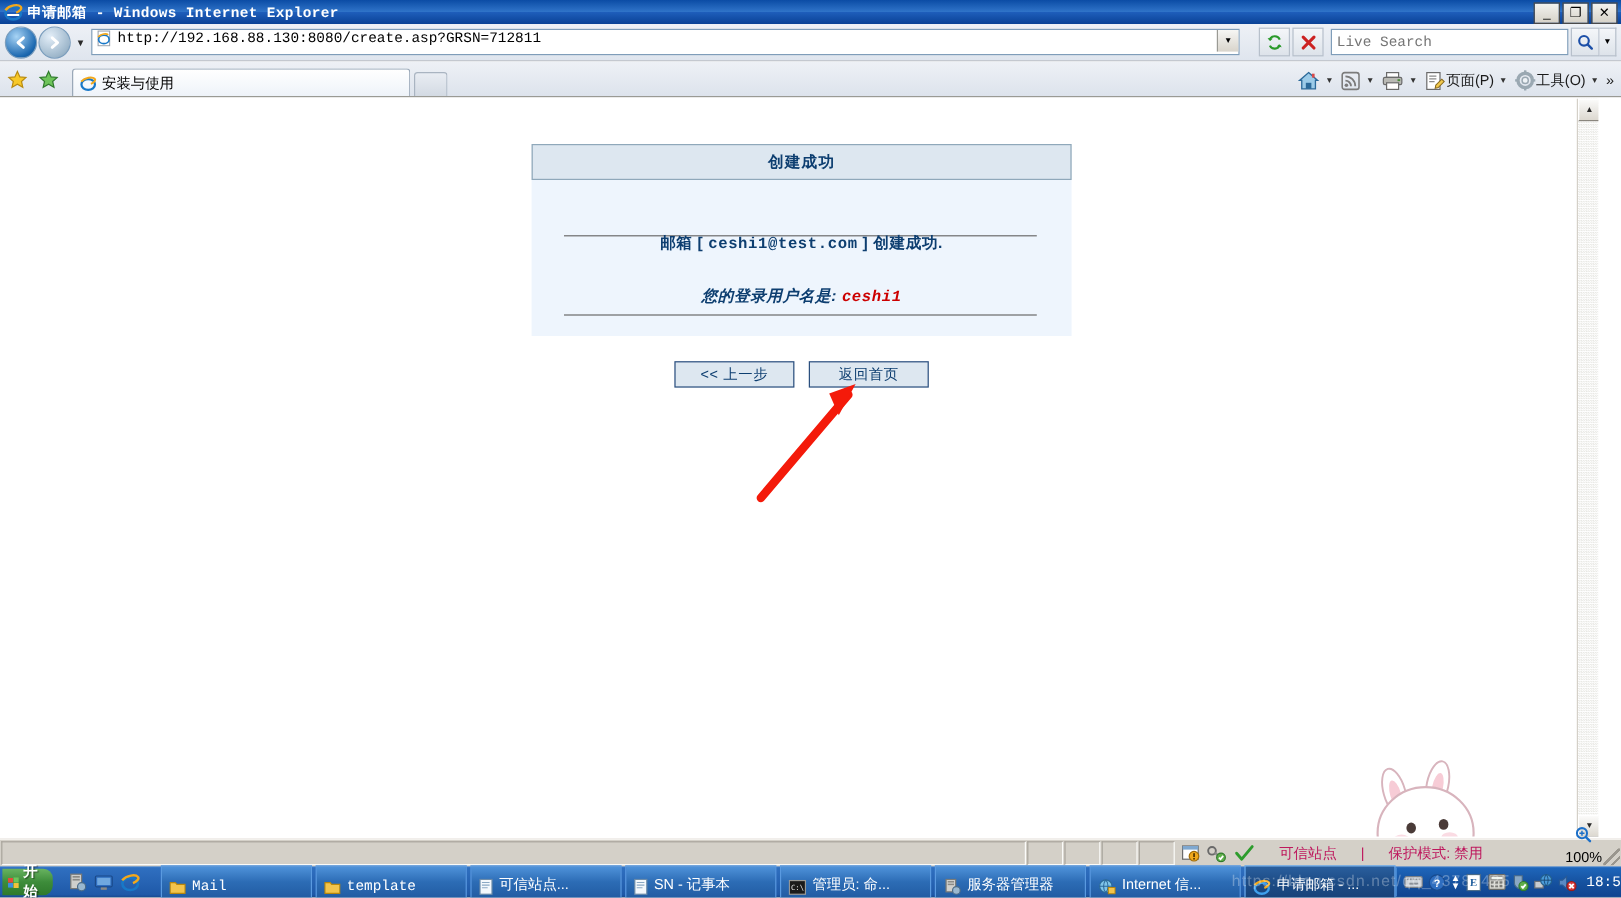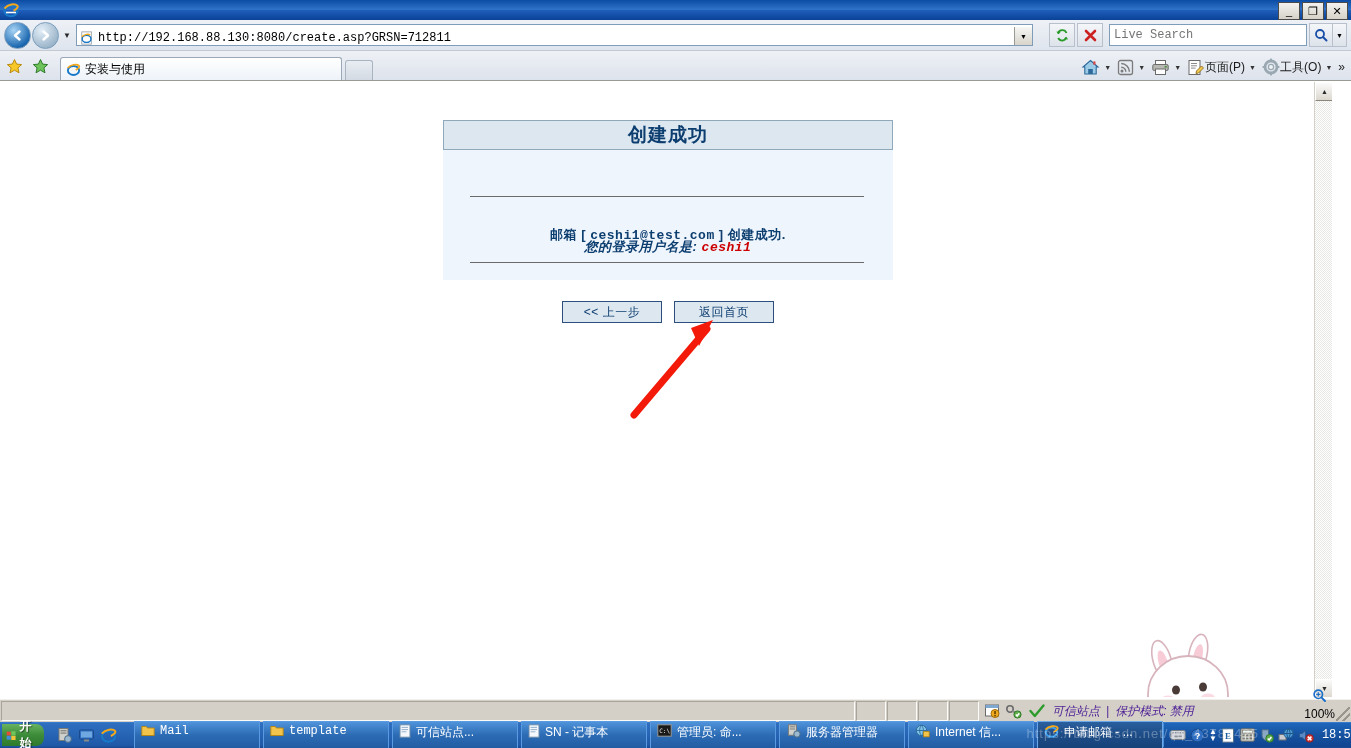--- a/index.html
+++ b/index.html
@@ -62,21 +62,21 @@
     background: radial-gradient(circle at 35% 30%, #e3eef8, #9fb8cc 70%, #7e99ad);
     color: #e8f2fb;
     margin-left: 1px;
   }
   .navdrop {
     width: 12px; text-align: center; font-size: 8px; color: #2a2a2a;
     margin-left: 2px; margin-right: 3px;
   }
   .urlbox {
     flex: 1 1 auto; height: 20px; background: #ffffff;
-    border: 1px solid #7f9db9; display: flex; align-items: flex-end;
+    border: 1px solid #7f9db9; display: flex; align-items: flex-start;
     margin-right: 14px;
   }
   .urlbox .favicon { width: 14px; height: 14px; margin: 0 4px 0 3px; flex: 0 0 auto; }
   .urlbox .urltext {
     font-family: "Liberation Mono", monospace; font-size: 12px; color: #000;
     white-space: nowrap; overflow: hidden;
   }
   .urlbox .urldrop {
     margin-left: auto; width: 17px; height: 18px;
     background: linear-gradient(to bottom, #f6f6f4, #d8d4cb);
@@ -159,40 +159,40 @@
 
   
   .panel {
     position: absolute; left: 442px; top: 38px;
     width: 450px;
   }
   .panel-head {
     height: 28px; background: #dde7f0;
     border: 1px solid #8fa8ba;
     display: flex; align-items: center; justify-content: center;
-    font-size: 19px; font-weight: bold; color: #0d3e70;
+    font-size: 13px; font-weight: bold; color: #0d3e70;
     letter-spacing: 1px;
   }
   .panel-body {
     height: 130px; background: #eef5fd;
     border: none;
     position: relative;
   }
   .hr-line {
     position: absolute; left: 27px; width: 394px; height: 0;
     border-top: 1px solid #6b6b6b;
   }
   .hr-top { top: 46px; }
   .hr-bot { top: 112px; }
   .msg-line {
     position: absolute; width: 100%; text-align: center;
     font-size: 13px; font-weight: bold; color: #0d3e70;
     letter-spacing: 0.5px; white-space: nowrap;
   }
-  .msg-1 { top: 76px; }
+  .msg-1 { top: 44px; }
   .msg-2 { top: 88px; font-style: italic; }
   .mono-inline { font-family: "Liberation Mono", monospace; font-weight: bold; }
   .uname { color: #cc0000; font-family: "Liberation Mono", monospace; font-weight: bold; }
 
   .btnrow {
     position: absolute; left: 442px; top: 219px; width: 450px;
     display: flex; justify-content: center; gap: 12px;
   }
   .pbtn {
     min-width: 78px; height: 20px; padding: 0 10px;
@@ -225,21 +225,21 @@
   .statusbar {
     position: absolute; left: 0; top: 699px; width: 1351px; height: 22px;
     background: #d4d0c8;
     display: flex; align-items: center;
     border-top: 1px solid #f2f0ec;
   }
   .st-cell {
     height: 18px; border: 1px solid #a8a49c; border-right-color:#fbfbf9; border-bottom-color:#fbfbf9;
     margin-left: 1px; background: #d4d0c8;
   }
-  .st-text { font-size: 12px; color: #4c1d95; margin-left: 6px; white-space: nowrap; font-style: italic; }
+  .st-text { font-size: 12px; color: #be185d; margin-left: 20px; white-space: nowrap; }
   .zoombox {
     margin-left: auto; margin-right: 16px; display: flex; align-items: center;
     font-size: 12px; color: #000; gap: 4px; flex-direction: column;
   }
   .grip {
     position: absolute; right: 1px; bottom: 1px; width: 14px; height: 14px;
     background:
       linear-gradient(135deg, transparent 45%, #9a968e 45%, #9a968e 55%, transparent 55%),
       linear-gradient(135deg, transparent 70%, #9a968e 70%, #9a968e 80%, transparent 80%);
   }
@@ -258,21 +258,21 @@
     color: #fff; font-size: 12px; font-weight: bold;
     text-shadow: 1px 1px 1px rgba(0,0,0,.5);
   }
   .tbsep { width: 1px; height: 20px; background: rgba(255,255,255,.35); margin: 0 4px; }
   .ql { display: flex; align-items: center; gap: 5px; padding: 0 4px; }
   .tasks { display: flex; align-items: center; gap: 3px; margin-left: 5px; }
   .task {
     height: 22px; min-width: 112px; max-width: 118px; padding: 2px 6px;
     background: linear-gradient(to bottom, #4f93da, #2c6cb5 50%, #225ca3);
     border: 1px solid #5a9ae0;
-    display: flex; align-items: flex-start; gap: 5px;
+    display: flex; align-items: flex-end; gap: 5px;
     color: #fff; font-size: 12px; white-space: nowrap; overflow: hidden;
     font-family: "Liberation Mono", monospace;
   }
   .task.zh { font-family: "Liberation Sans", sans-serif; }
   .task.active {
     background: linear-gradient(to bottom, #2a5f9e, #1d4c86 50%, #17427a);
     border: 1px solid #6aa8e8;
   }
   .tray {
     margin-left: auto; height: 24px; display: flex; align-items: center;
@@ -292,20 +292,21 @@
 <body>
 
 <div class="app">
 
   <div class="titlebar">
     <svg class="ie-logo" viewBox="0 0 16 16">
       <ellipse cx="8" cy="9" rx="6.5" ry="5.2" fill="none" stroke="#1878c8" stroke-width="2.2"></ellipse>
       <path d="M1.5 6.5 C5 2.2 12 1.2 14.3 3.6 C15.6 5 13.6 7.2 10.5 8.6" fill="none" stroke="#f3a81c" stroke-width="2"></path>
       <path d="M3 10.5 L13 10.5" stroke="#fff" stroke-width="1.6"></path>
     </svg>
+    <span class="tl-text">申请邮箱 - Windows Internet Explorer</span>
     <div class="winbtns">
       <div class="winbtn">_</div>
       <div class="winbtn">❐</div>
       <div class="winbtn">✕</div>
     </div>
   </div>
 
   <div class="addrrow">
     <div class="navbtn">
       <svg width="13" height="13" viewBox="0 0 13 13">

